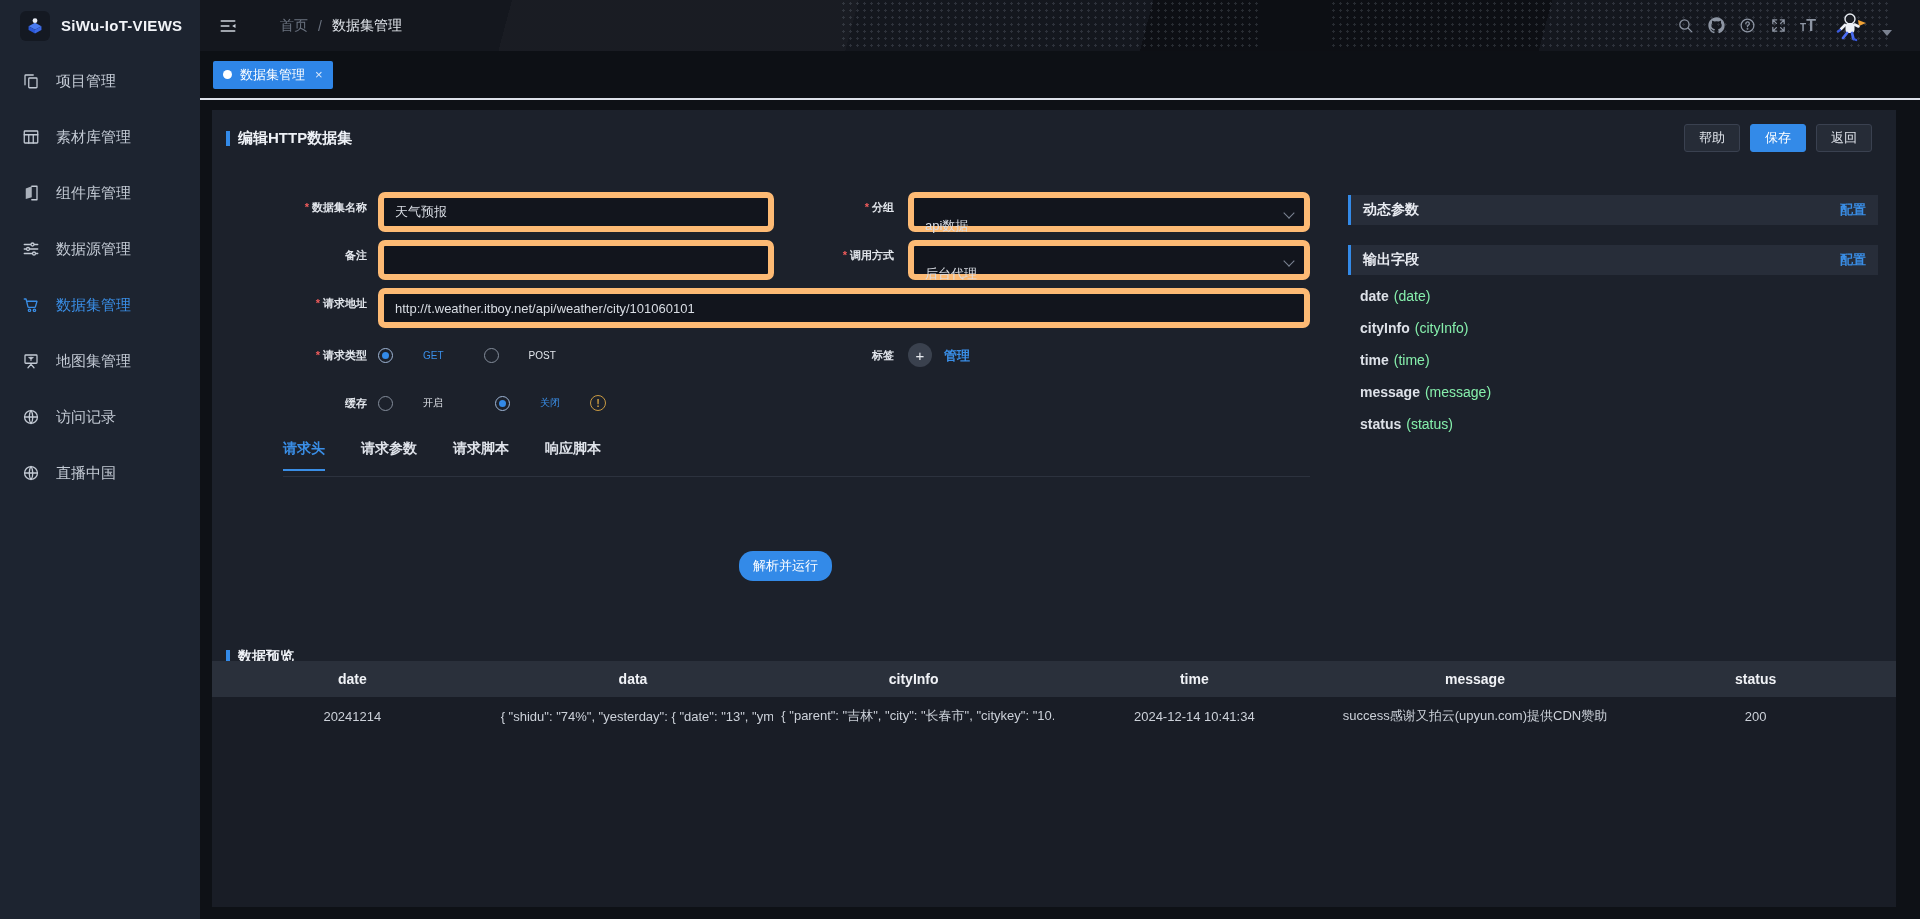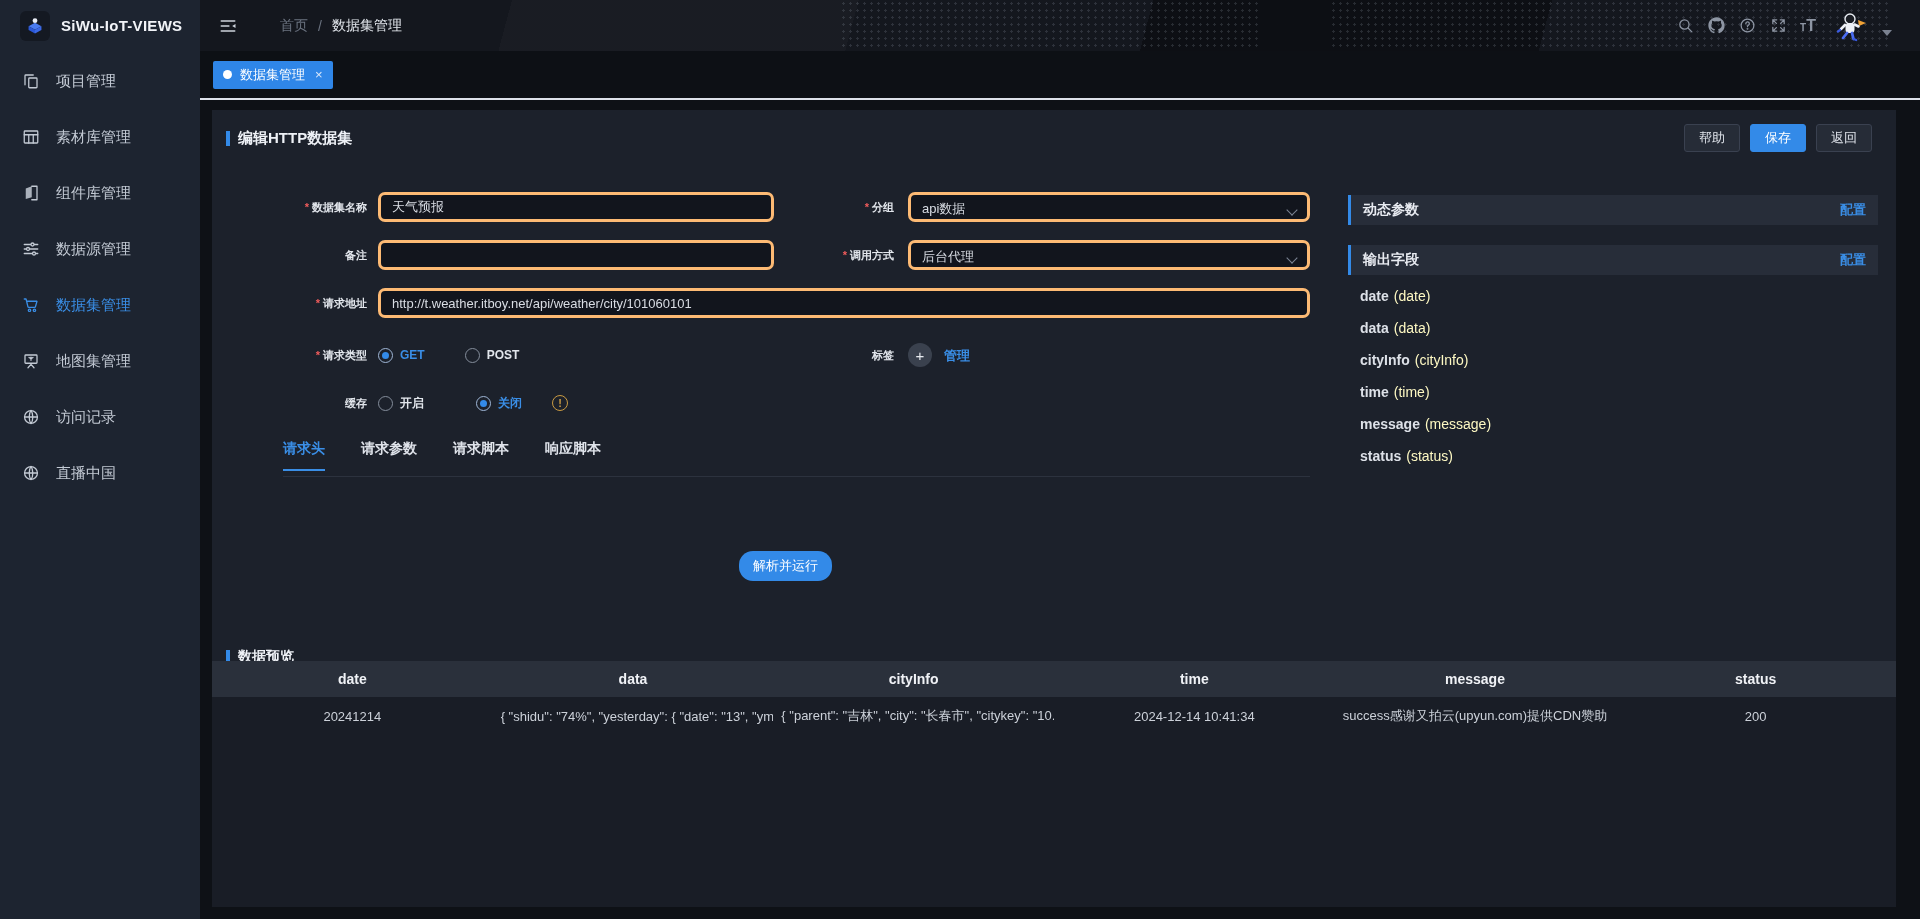--- a/index.html
+++ b/index.html
@@ -56,31 +56,31 @@
   .card-header { display:flex; align-items:center; padding:12px 24px 0 14px; height:44px; }
   .blue-bar { width:4px; height:15px; background:#338ae8; margin-right:8px; }
   .card-title { font-size:15px; font-weight:bold; color:#eef1f6; }
   .header-buttons { margin-left:auto; display:flex; gap:10px;padding-left:19px; }
   .btn { height:28px; padding:0 14px; font-size:13px; border-radius:3px; cursor:pointer; border:1px solid #3a4150; background:#262c37; color:#dfe3ea; font-family:inherit; }
   .btn.primary { background:#338ae8; border-color:#338ae8; color:#fff; }
 
   
   .f-label { position:absolute; width:155px; text-align:right; font-size:11px; font-weight:bold; color:#e2e6ec; line-height:30px; white-space:nowrap; }
   .star { color:#f25c5c; margin-right:3px; }
-  .f-input, .f-select { position:absolute; height:30px; background:#12151d; border:3px solid #fdba74; border-radius:7px; color:#d9dde4; font-size:13px; padding:0 11px; font-family:inherit; }
+  .f-input, .f-select { position:absolute; height:30px; background:#12151d; border:6px solid #fdba74; border-radius:7px; color:#d9dde4; font-size:13px; padding:14px 11px; font-family:inherit; }
   .f-input { line-height:28px; }
   input.f-input { outline:none; }
   .f-select { line-height:28px; cursor:pointer; }
   .f-select .chev { position:absolute; right:11px; top:11px; width:8px; height:8px; border-right:1.6px solid #7c8494; border-bottom:1.6px solid #7c8494; transform:rotate(45deg); }
   .radio-row { position:absolute; height:30px; display:flex; align-items:center; }
   .radio-opt { display:flex; align-items:center; gap:7px; cursor:pointer; }
   .radio { width:15px; height:15px; border:1px solid #848d9b; border-radius:50%; position:relative; background:transparent; flex:none; }
   .radio.checked { border-color:#9fb6d6; }
   .radio.checked::after { content:''; position:absolute; inset:3px; border-radius:50%; background:#338ae8; }
-  .radio-txt { font-size:12px; font-weight:bold; color:#e2e6ec; }
+  .radio-txt { font-size:10px; font-weight:normal; color:#e2e6ec;margin-left:23px; }
   .radio-opt.sel .radio-txt { color:#3a8ee6; }
   .warn-icon { width:16px; height:16px; border:1.4px solid #c99a42; border-radius:50%; color:#c99a42; font-size:11px; font-weight:bold; display:flex; align-items:center; justify-content:center; margin-left:10px; }
   .plus-btn { position:absolute; width:24px; height:24px; border-radius:50%; background:#3a414e; color:#e8ebf0; display:flex; align-items:center; justify-content:center; font-size:15px; cursor:pointer; }
   .link { color:#3a8ee6; cursor:pointer; font-size:13px; font-weight:bold; }
 
   .tabs { position:absolute; left:71px; top:330px; display:flex; gap:36px; }
   .ftab { font-size:14px; font-weight:bold; color:#dfe3ea; cursor:pointer; padding-bottom:13px; position:relative; }
   .ftab.active { color:#3a8ee6; }
   .ftab.active::after { content:''; position:absolute; left:0; right:0; bottom:0; height:2px; background:#3a8ee6; }
   .tabs-line { position:absolute; left:71px; top:366px; width:1027px; height:1px; background:#2c323e; }
@@ -88,21 +88,21 @@
   .add-btn { position:absolute; left:335px; top:374px; width:516px; height:32px; border:1px dashed #596070; border-radius:3px; background:transparent; color:#e2e6ec; font-size:14px; cursor:pointer; font-family:inherit; }
   .run-btn { position:absolute; left:527px; top:441px; height:30px; padding:0 14px; background:#338ae8; border:none; border-radius:14px; color:#fff; font-size:13px; cursor:pointer; font-family:inherit; }
 
   
   .panel-header { position:absolute; left:1136px; width:530px; height:30px; background:#272d39; border-left:3px solid #338ae8; display:flex; align-items:center; padding:0 12px; }
   .panel-title { font-size:14px; font-weight:bold; color:#e8ebf1; }
   .panel-link { margin-left:auto; }
   .field-list { position:absolute; left:1148px; top:170px; width:510px; }
   .field-item { height:32px; line-height:32px; font-size:14px; }
   .field-name { color:#dde1e8; font-weight:bold; }
-  .field-alias { color:#fef9c3; margin-left:5px; }
+  .field-alias { color:#86efac; margin-left:5px; }
 
   
   .preview-title-row { position:absolute; left:14px; top:538px; display:flex; align-items:center; }
   .preview-title { font-size:14px; font-weight:bold; color:#eef1f6; }
   .tbl-header { position:absolute; left:0; top:551px; width:1684px; height:36px; background:#2a303b; display:grid; grid-template-columns:repeat(6,1fr); align-items:center; }
   .tbl-header .th { text-align:center; font-size:14px; font-weight:bold; color:#f0f2f6; }
   .preview-body { position:absolute; left:0; top:587px; width:1684px; bottom:0; background:#191d26; }
   .tbl-row { height:38px; display:grid; grid-template-columns:repeat(6,1fr); align-items:center; cursor:default; }
   .tbl-row .td { text-align:center; font-size:13px; color:#ccd1d9; white-space:nowrap; overflow:hidden; padding:0 8px; }
 </style>
@@ -341,21 +341,20 @@
       <div class="panel-header" style="top:85px">
         <span class="panel-title">动态参数</span>
         <span class="link panel-link">配置</span>
       </div>
       <div class="panel-header" style="top:135px">
         <span class="panel-title">输出字段</span>
         <span class="link panel-link">配置</span>
       </div>
       <div class="field-list">
         <div class="field-item"><span class="field-name">date</span><span class="field-alias">(date)</span></div>
-        <div class="field-item"><span class="field-name">data</span><span class="field-alias">(data)</span></div>
         <div class="field-item"><span class="field-name">cityInfo</span><span class="field-alias">(cityInfo)</span></div>
         <div class="field-item"><span class="field-name">time</span><span class="field-alias">(time)</span></div>
         <div class="field-item"><span class="field-name">message</span><span class="field-alias">(message)</span></div>
         <div class="field-item"><span class="field-name">status</span><span class="field-alias">(status)</span></div>
       </div>
 
       <div class="preview-title-row">
         <span class="blue-bar"></span>
         <span class="preview-title">数据预览</span>
       </div>

